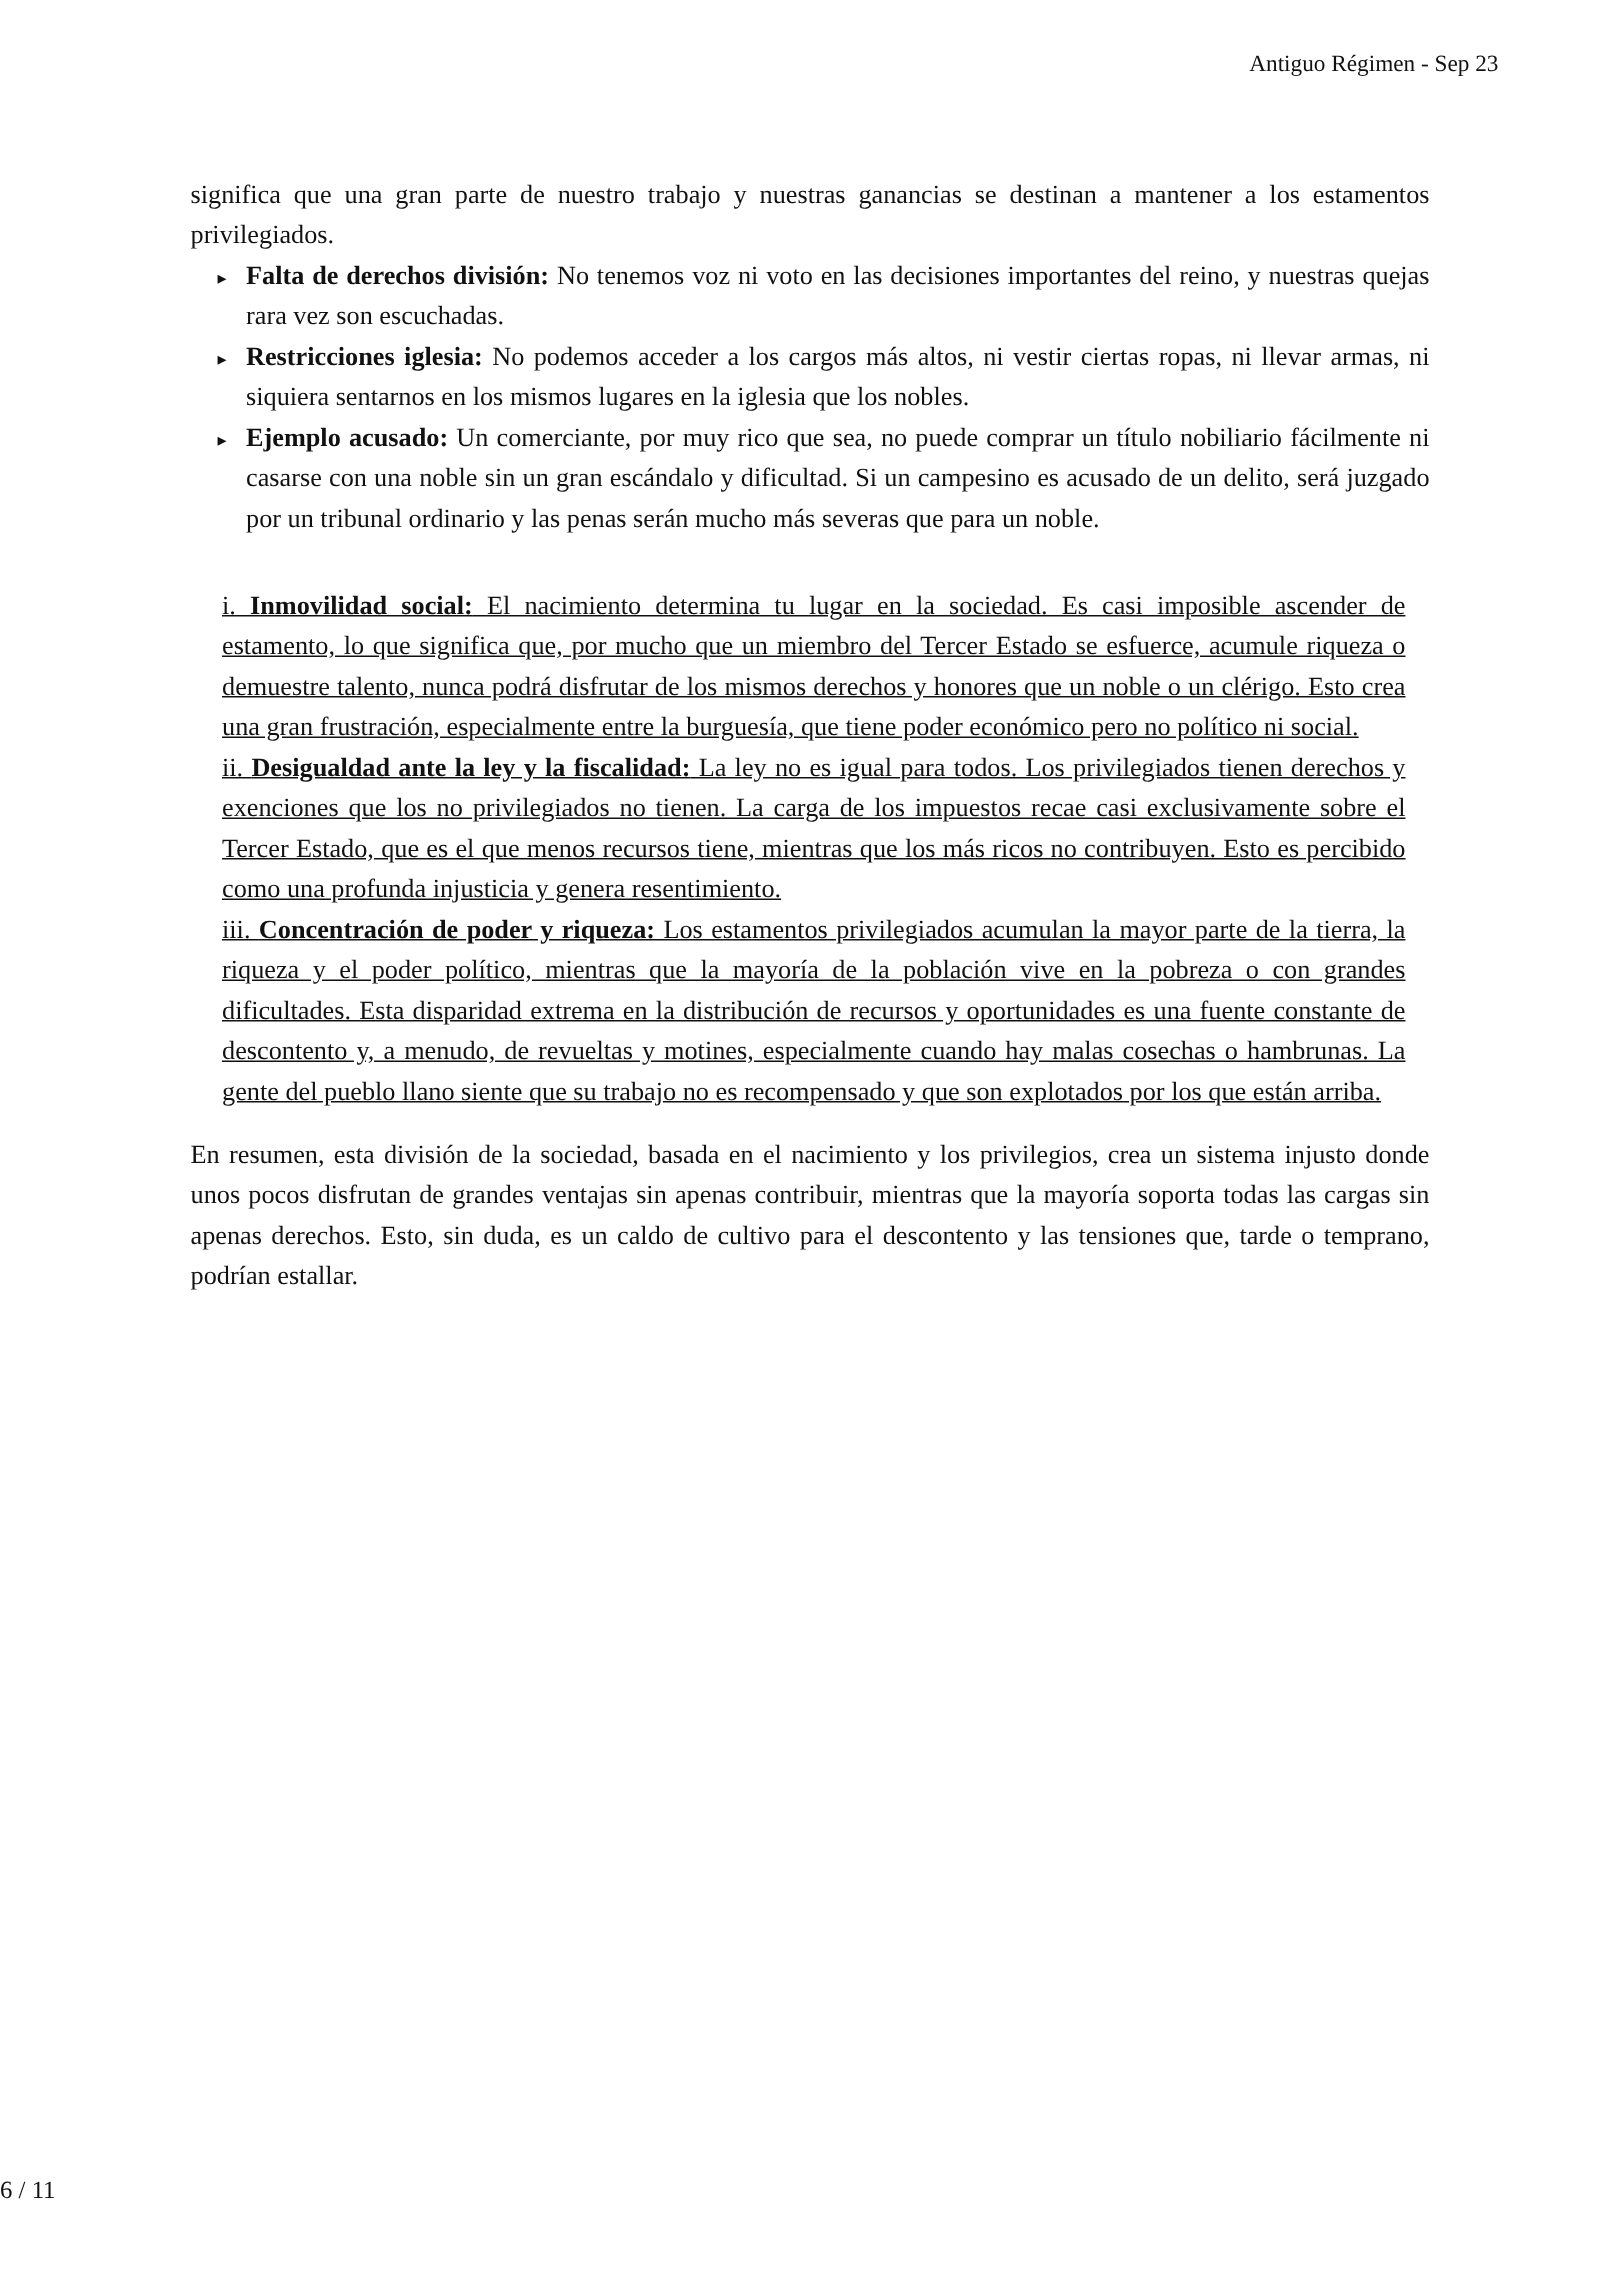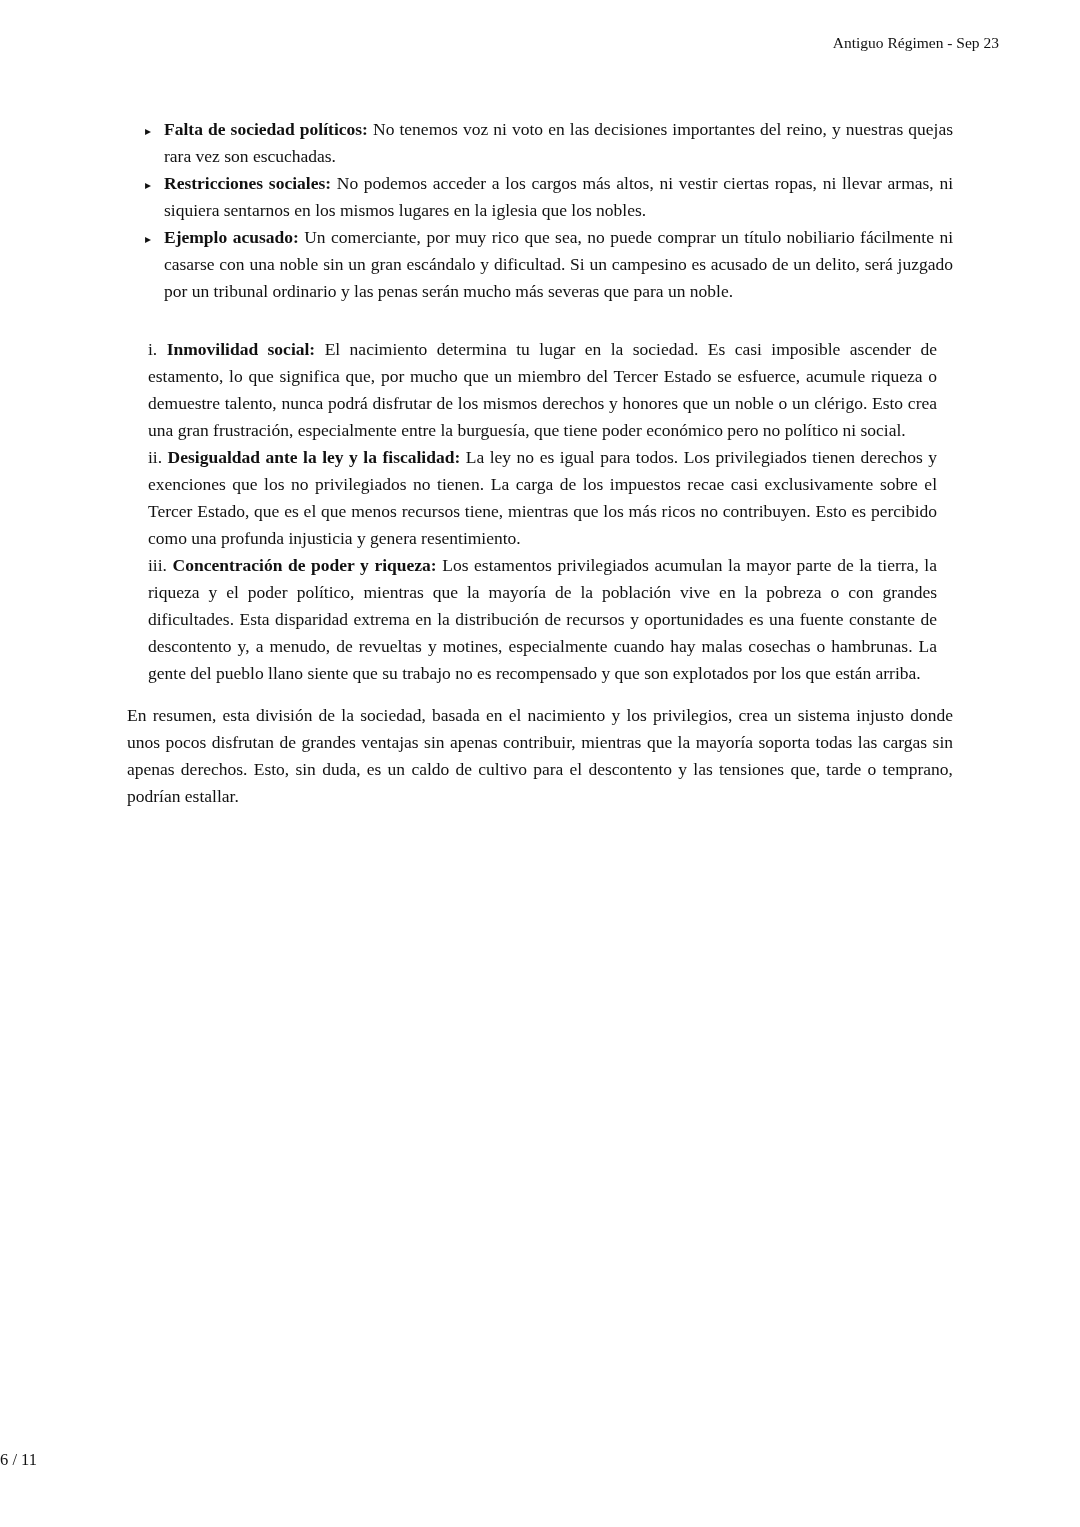--- a/index.html
+++ b/index.html
@@ -52,20 +52,21 @@
     line-height: 27px;
     font-family: "DejaVu Sans", sans-serif;
   }
   .para-c {
     margin-top: 5px !important;
   }
   .reason-list {
     margin-top: 31px;
     margin-left: 21px;
     margin-right: 16px;
+    text-decoration: underline;
   }
   .closing {
     margin-top: 15px !important;
   }
   .footer {
     position: absolute;
     top: 1450px;
     left: 0;
     width: 100%;
     text-align: left;
@@ -74,29 +75,30 @@
 </style>
 </head>
 <body>
 
 <div class="page">
 
   <div class="header">Antiguo Régimen - Sep 23</div>
 
   <div class="content">
 
+    <p class="cont-para">significa que una gran parte de nuestro trabajo y nuestras ganancias se destinan a mantener a los estamentos privilegiados.</p>
 
     <div class="bullet-list">
 
       <div class="bullet-item">
-        <span class="marker">▸</span><span class="b">Falta de sociedad políticos:</span><span> No tenemos voz ni voto en las decisiones importantes del reino, y nuestras quejas rara vez son escuchadas.</span>
+        <span class="marker">▸</span><span class="b">Falta de derechos división:</span><span> No tenemos voz ni voto en las decisiones importantes del reino, y nuestras quejas rara vez son escuchadas.</span>
       </div>
 
       <div class="bullet-item">
-        <span class="marker">▸</span><span class="b">Restricciones sociales:</span><span> No podemos acceder a los cargos más altos, ni vestir ciertas ropas, ni llevar armas, ni siquiera sentarnos en los mismos lugares en la iglesia que los nobles.</span>
+        <span class="marker">▸</span><span class="b">Restricciones iglesia:</span><span> No podemos acceder a los cargos más altos, ni vestir ciertas ropas, ni llevar armas, ni siquiera sentarnos en los mismos lugares en la iglesia que los nobles.</span>
       </div>
 
       <div class="bullet-item">
         <span class="marker">▸</span><span class="b">Ejemplo acusado:</span><span> Un comerciante, por muy rico que sea, no puede comprar un título nobiliario fácilmente ni casarse con una noble sin un gran escándalo y dificultad. Si un campesino es acusado de un delito, será juzgado por un tribunal ordinario y las penas serán mucho más severas que para un noble.</span>
       </div>
 
     </div>
 
 
     <div class="reason-list">

